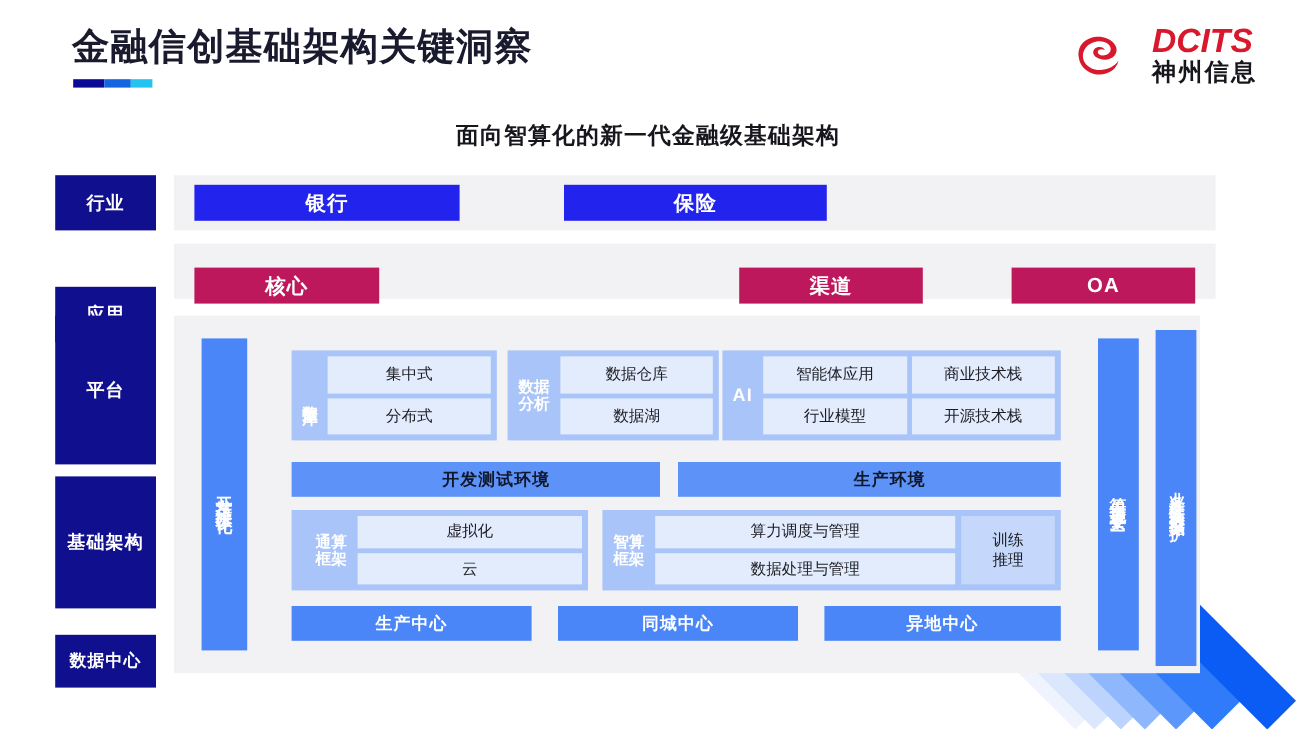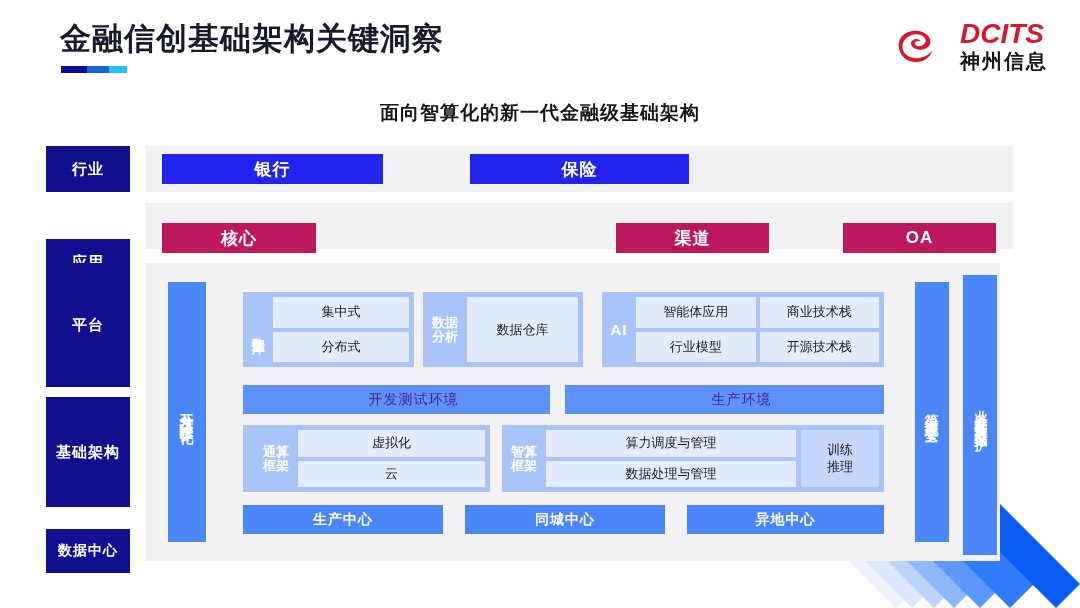--- a/index.html
+++ b/index.html
@@ -161,40 +161,40 @@
   }
   .cell-grid {
     flex: 1 1 auto;
     display: grid;
     grid-template-columns: 1fr 1fr;
     grid-template-rows: 1fr 1fr;
     gap: 4px;
   }
 
   #grp-db      { left: 243px; top: 292px; width: 171px; height: 75px; }
-  #grp-da      { left: 423px; top: 292px; width: 160px; height: 75px; }
+  #grp-da      { left: 423px; top: 292px; width: 176px; height: 75px; }
   #grp-ai      { left: 602px; top: 292px; width: 282px; height: 75px; }
   #grp-general { left: 243px; top: 425px; width: 247px; height: 67px; padding-left: 16px; }
   #grp-intel   { left: 502px; top: 425px; width: 382px; height: 67px; }
 
   #grp-ai .group-label { width: 24px; writing-mode: horizontal-tb; font-size: 15px; }
 
   .intel-main { flex: 1 1 auto; display: flex; flex-direction: column; gap: 4px; }
   .intel-side {
     flex: 0 0 78px;
     background: #c5d8fb;
     display: flex; align-items: center; justify-content: center;
     font-size: 13px; color: #1b1b22; text-align: center; line-height: 1.25;
   }
 
   
   .envbar {
     position: absolute;
     background: #5d92f8;
-    color: #4c1d95; font-weight: normal; font-size: 14px;
+    color: #0f172a; font-weight: bold; font-size: 14px;
     display: flex; align-items: center; justify-content: center;
     letter-spacing: 1px;
     padding-left: 34px;
   }
   #env-dev  { left: 243px; top: 385px; width: 307px; height: 29px; }
   #env-prod { left: 565px; top: 385px; width: 319px; height: 29px; }
 
   
   .dcchip {
     position: absolute;
@@ -272,20 +272,21 @@
     <div class="group-cells">
       <div class="cell">集中式</div>
       <div class="cell">分布式</div>
     </div>
   </div>
 
   <div class="group" id="grp-da">
     <div class="group-label two-col">数据分析</div>
     <div class="group-cells">
       <div class="cell">数据仓库</div>
+      <div class="cell">数据湖</div>
     </div>
   </div>
 
   <div class="group" id="grp-ai">
     <div class="group-label">AI</div>
     <div class="cell-grid">
       <div class="cell">智能体应用</div>
       <div class="cell">商业技术栈</div>
       <div class="cell">行业模型</div>
       <div class="cell">开源技术栈</div>

